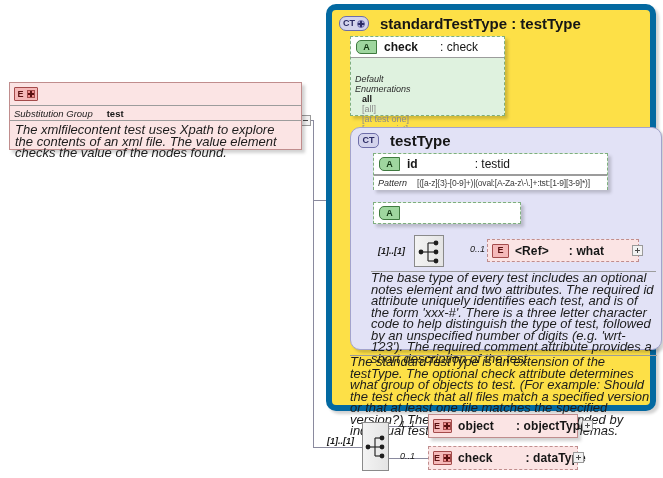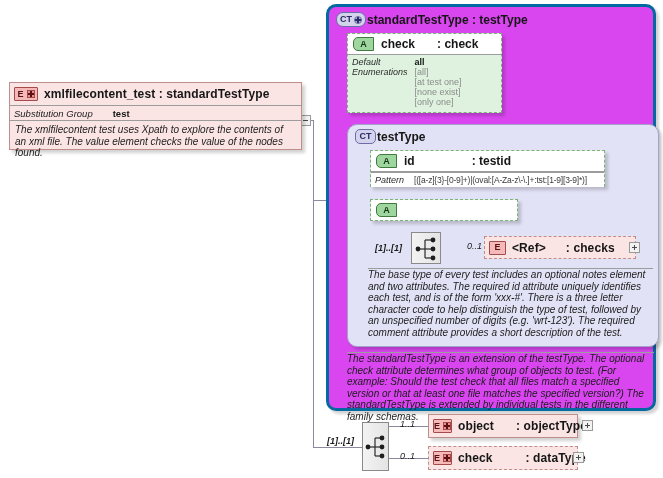--- a/index.html
+++ b/index.html
@@ -110,35 +110,35 @@
     width: 21px; height: 14px;
     border: 1px solid #3f7a3f;
     background: #9fd69f;
     color: #123712;
     border-radius: 5px 0 0 5px;
     font-size: 9px;
   }
 
   
   .ct-box {
-    border: 3px solid #0369a1;
-    background: #d946ef;
+    border: 6px solid #0369a1;
+    background: #fde047;
     border-radius: 10px;
   }
   .ct-head {
     display: flex;
     align-items: center;
     padding: 5px 0 0 7px;
     white-space: nowrap;
   }
   .ct-title {
     font-weight: bold;
-    font-size: 12px;
+    font-size: 15px;
     color: #161616;
-    margin-left: 1px;
+    margin-left: 11px;
   }
 
   .ct-inner {
     border: 1px solid #a3a3cc;
     background: #e2e2f6;
     border-radius: 10px;
   }
 
   
   .attr-box {
@@ -154,47 +154,48 @@
     background: #ffffff;
     border-bottom: 1px solid #9c9c9c;
   }
   .attr-name {
     font-weight: bold;
     font-size: 12px;
     color: #161616;
     margin-left: 7px;
   }
   .attr-type {
-    font-weight: bold;
+    font-weight: normal;
     font-size: 12px;
     color: #161616;
   }
   .attr-facets {
     display: flex;
-    padding: 2px 0 2px 4px;
-    font-size: 9px;
+    padding: 16px 0 2px 4px;
+    font-size: 9px;
+    flex-direction: column;
   }
   .facet-labels {
     font-style: italic;
     color: #2b2b2b;
     line-height: 10px;
     white-space: nowrap;
   }
   .facet-values {
     margin-left: 7px;
     line-height: 10px;
     white-space: nowrap;
   }
   .facet-values .default-val { color: #151515; font-weight: bold; }
   .facet-values .enum-val { color: #8b8b8b; }
 
   
   .doc {
     font-style: italic;
-    font-size: 10px;
+    font-size: 13px;
     line-height: 11.5px;
     color: #1c1c1c;
   }
   .doc-top-rule { border-top: 1px solid #9c9c9c; }
 
   
   .hline { position: absolute; height: 0; border-top: 1px solid #8a8a9e; }
   .vline { position: absolute; width: 0; border-left: 1px solid #8a8a9e; }
 
   
@@ -242,21 +243,21 @@
   .subst-row {
     display: flex;
     align-items: center;
     font-size: 9.5px;
     border-top: 1px solid #9c9c9c;
     border-bottom: 1px solid #9c9c9c;
     height: 14px;
     padding-left: 4px;
   }
   .subst-label { font-style: italic; color: #1c1c1c; }
-  .subst-value { font-weight: bold; margin-left: 20px; color: #151515; }
+  .subst-value { font-weight: bold; margin-left: 14px; color: #151515; }
 
   .pattern-row {
     display: flex;
     align-items: baseline;
     border-top: 1px solid #9c9c9c;
     font-size: 9px;
     padding: 2px 0 2px 4px;
     background: #ffffff;
   }
   .pattern-label { font-style: italic; color: #2b2b2b; }
@@ -288,21 +289,20 @@
   <div class="hline" style="left:336px; top:243px; width:45px;"></div>
 
   <div class="hline" style="left:412px; top:243px; width:49px;"></div>
 
   <div class="hline" style="left:388px; top:426px; width:40px;"></div>
   <div class="hline" style="left:388px; top:458px; width:40px;"></div>
 
   <div class="box elem-box shadow" style="left:9px; top:82px; width:293px; height:68px;">
     <div class="elem-head">
       <span class="badge badge-e plus">E</span>
-      <span class="elem-title">xmlfilecontent_test : standardTestType</span>
     </div>
     <div class="subst-row">
       <span class="subst-label">Substitution Group</span>
       <span class="subst-value">test</span>
     </div>
     <div class="doc" style="padding:3px 5px 0 5px;">The xmlfilecontent test uses Xpath to explore the contents of an xml file. The value element checks the value of the nodes found.</div>
   </div>
 
   <div class="box ct-box shadow" style="left:326px; top:4px; width:330px; height:407px;">
 
@@ -378,21 +378,21 @@
         </svg>
       </div>
 
       <span class="card" style="left:119px; top:116px;">0..1</span>
       <div class="box elem-box dashed" style="left:136px; top:111px; width:152px; height:23px; background:#fbe4e4;">
         <div class="elem-head" style="height:21px;">
           <span class="badge badge-e noplus">E</span>
           <span class="elem-title">&lt;Ref&gt;</span>
           <span class="elem-title" style="margin-left:20px;">
             <span>:</span>
-            <span>checks</span>
+            <span>what</span>
           </span>
         </div>
       </div>
       <div class="expander plus" style="left:281px; top:117px;"></div>
 
       <div class="doc doc-top-rule" style="left:20px; top:143px; position:absolute; width:285px;">The base type of every test includes an optional notes element and two attributes.  The required id attribute uniquely identifies each test, and is of the form 'xxx-#'.  There is a three letter character code to help distinguish the type of test, followed by an unspecified number of digits (e.g. 'wrt-123').  The required comment attribute provides a short description of the test.</div>
     </div>
 
     <div class="doc doc-top-rule" style="left:18px; top:345px; position:absolute; width:307px;">The standardTestType is an extension of the testType.  The optional check attribute determines what group of objects to test.  (For example: Should the test check that all files match a specified version or that at least one file matches the specified version?)  The standardTestType is extended by individual tests in the different family schemas.</div>
   </div>

